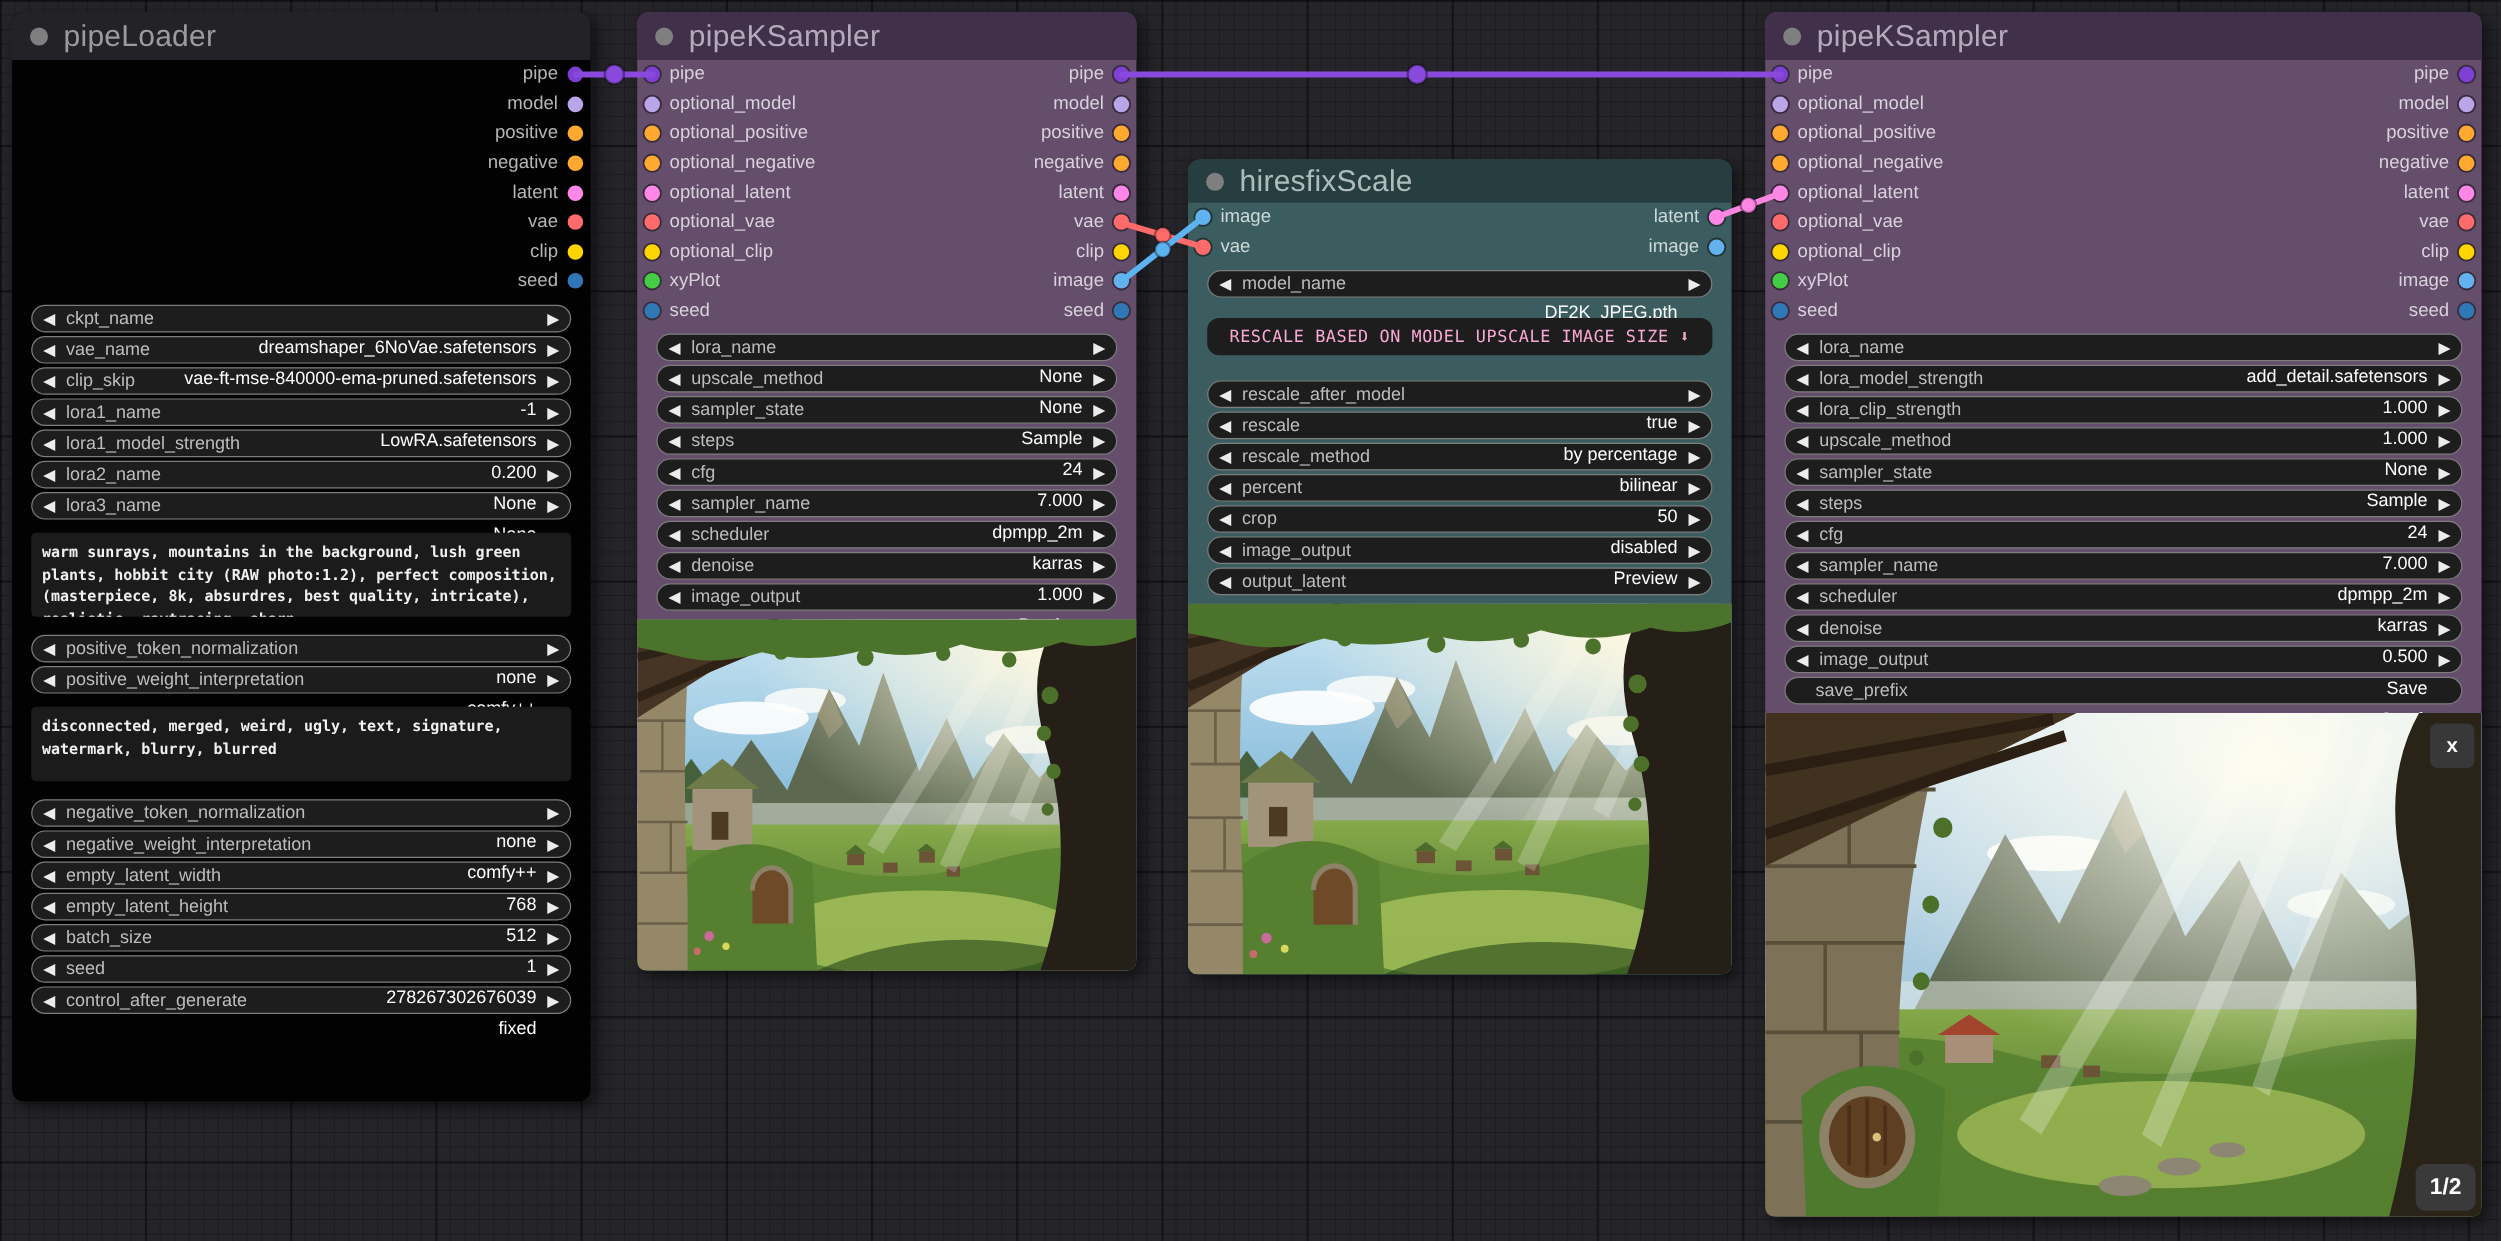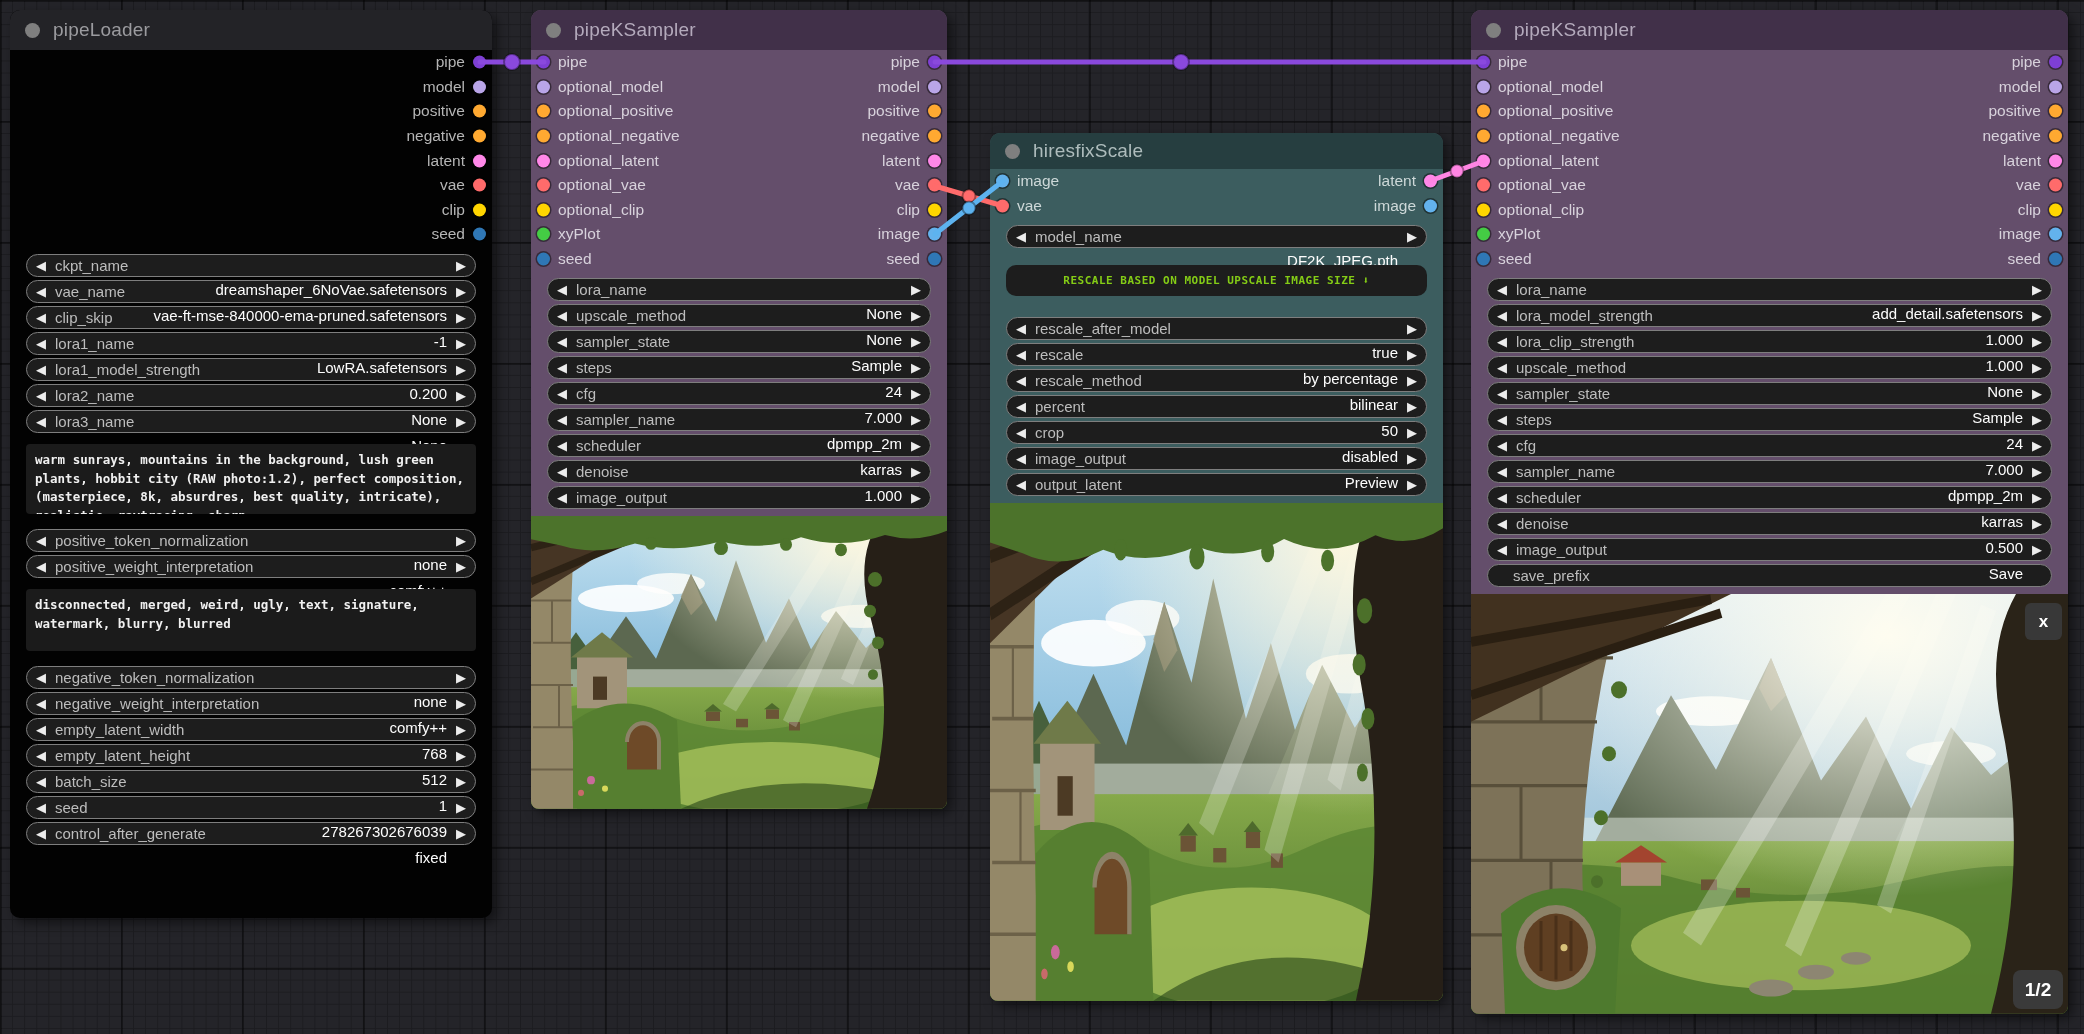--- a/index.html
+++ b/index.html
@@ -21,35 +21,35 @@
     border-radius:10px;
     box-shadow: 5px 5px 12px rgba(0,0,0,.5);
     display:flex; flex-direction:column;
   }
   .hdr {
     height:40px; flex:0 0 40px;
     border-radius:10px 10px 0 0;
     display:flex; align-items:center; gap:13px; padding:0 15px;
   }
   .hdr .cdot { width:15px; height:15px; border-radius:50%; background:#7f7f7f; flex:0 0 auto; }
-  .hdr .ttl { font-size:19px; letter-spacing:.2px; }
+  .hdr .ttl { font-size:25px; letter-spacing:.2px; }
 
   .loader { left:10px; top:10px; width:482px; height:908px; background:#020202; }
   .loader .hdr { background:#232327; }
   .loader .ttl { color:#9b9b9f; }
   .loader .plab { color:#b5b5b5; }
 
   .sampler { background:#644e6b; }
   .sampler .hdr { background:#413049; }
   .sampler .ttl { color:#b4aabc; }
   .sampler .plab { color:#d8d2dc; }
   .s1 { left:531px; top:10px; width:416px; height:799px; }
   .s2 { left:1471px; top:10px; width:597px; height:1004px; }
 
-  .hires { left:990px; top:133px; width:453px; height:868px; background:#3c5d5f; }
+  .hires { left:990px; top:133px; width:453px; height:679px; background:#3c5d5f; }
   .hires .hdr { height:36px; flex:0 0 36px; background:#263e40; }
   .hires .ttl { color:#aebcbc; }
   .hires .plab { color:#cdd8d8; }
 
   .ports { position:relative; }
   .prow {
     position:relative; height:24.6px;
     display:flex; align-items:center; justify-content:space-between;
     padding:0 27px; font-size:15.5px;text-align:right;
   }
@@ -83,22 +83,22 @@
     font-family:"DejaVu Sans Mono", monospace; font-weight:bold;
     font-size:12.5px; line-height:1.5; overflow:hidden;
   }
   .tarea.pos { height:70px; }
   .tarea.neg { height:62px; }
 
   .banner {
     margin:14px 16px; height:31px; flex:0 0 31px;
     border-radius:10px; background:#1d1d1d;
     display:flex; align-items:center; justify-content:center;
-    font-family:"DejaVu Sans Mono", monospace; font-weight:bold;
-    font-size:11px; color:#84cc16; letter-spacing:.5px;
+    font-family:"DejaVu Sans Mono", monospace; font-weight:normal;
+    font-size:14px; color:#f9a8d4; letter-spacing:.5px;
   }
 
   .img-wrap { flex:1 1 auto; position:relative; overflow:hidden; border-radius:0 0 8px 8px; margin-top:4px; }
   .img-wrap svg { position:absolute; inset:0; width:100%; height:100%; display:block; }
 
   .close-btn {
     position:absolute; top:9px; right:6px; width:37px; height:37px;
     border-radius:6px; background:#383838; color:#fff;
     display:flex; align-items:center; justify-content:center;
     font-weight:bold; font-size:17px; cursor:pointer;

